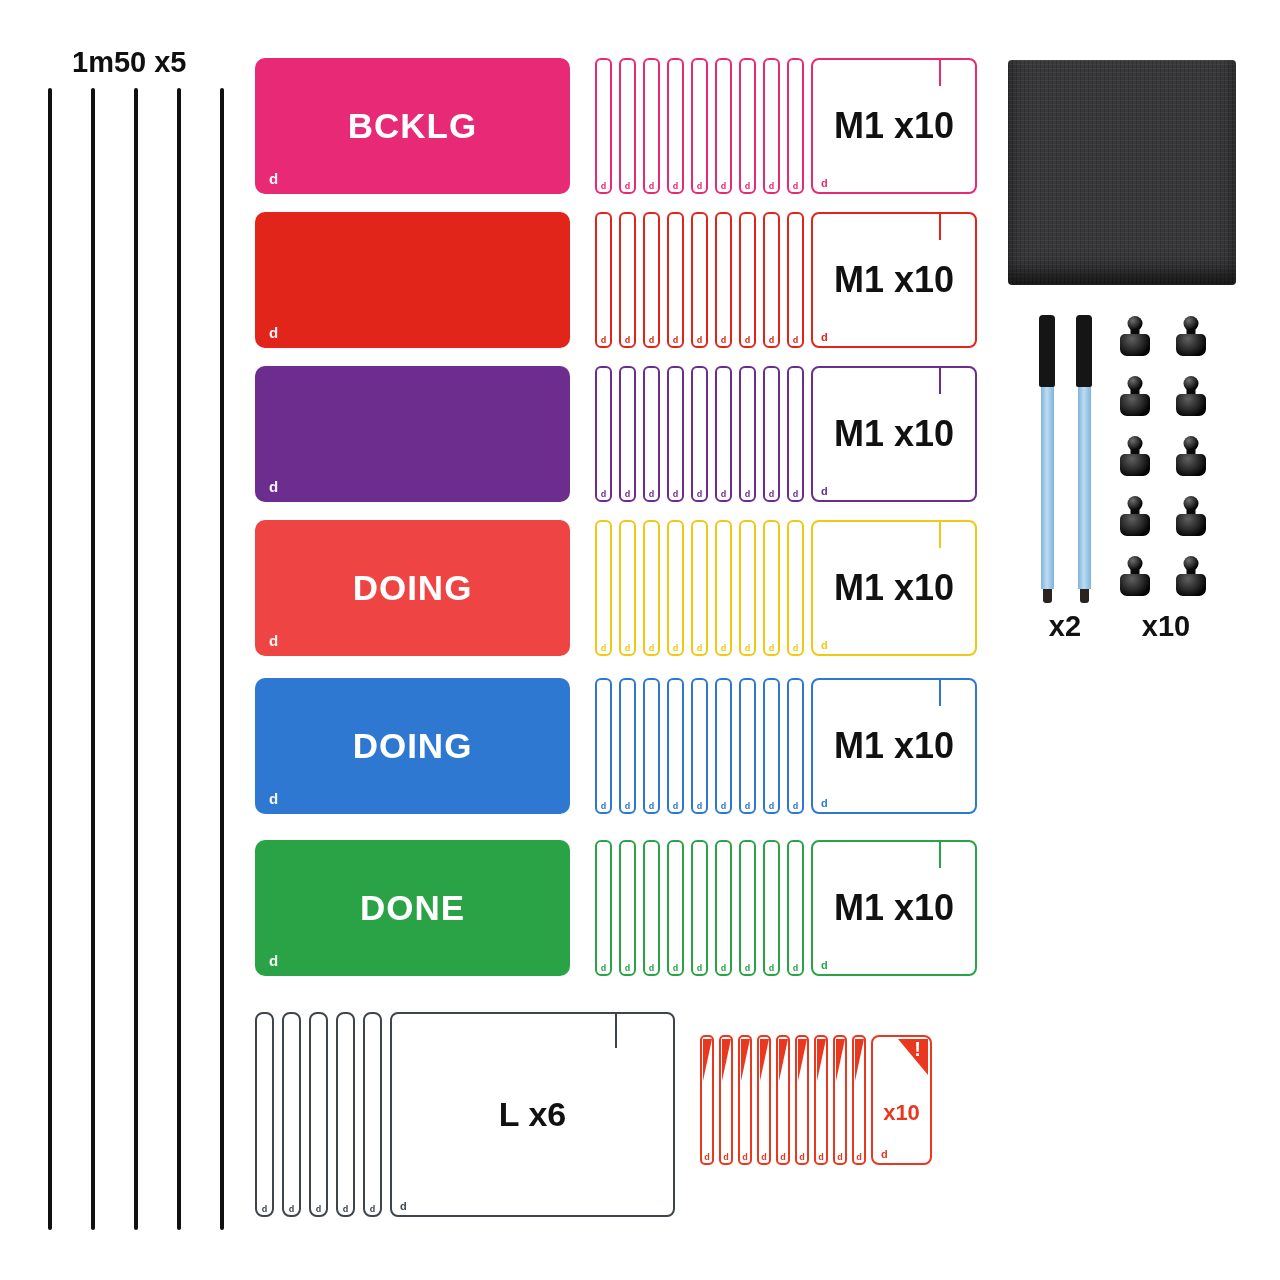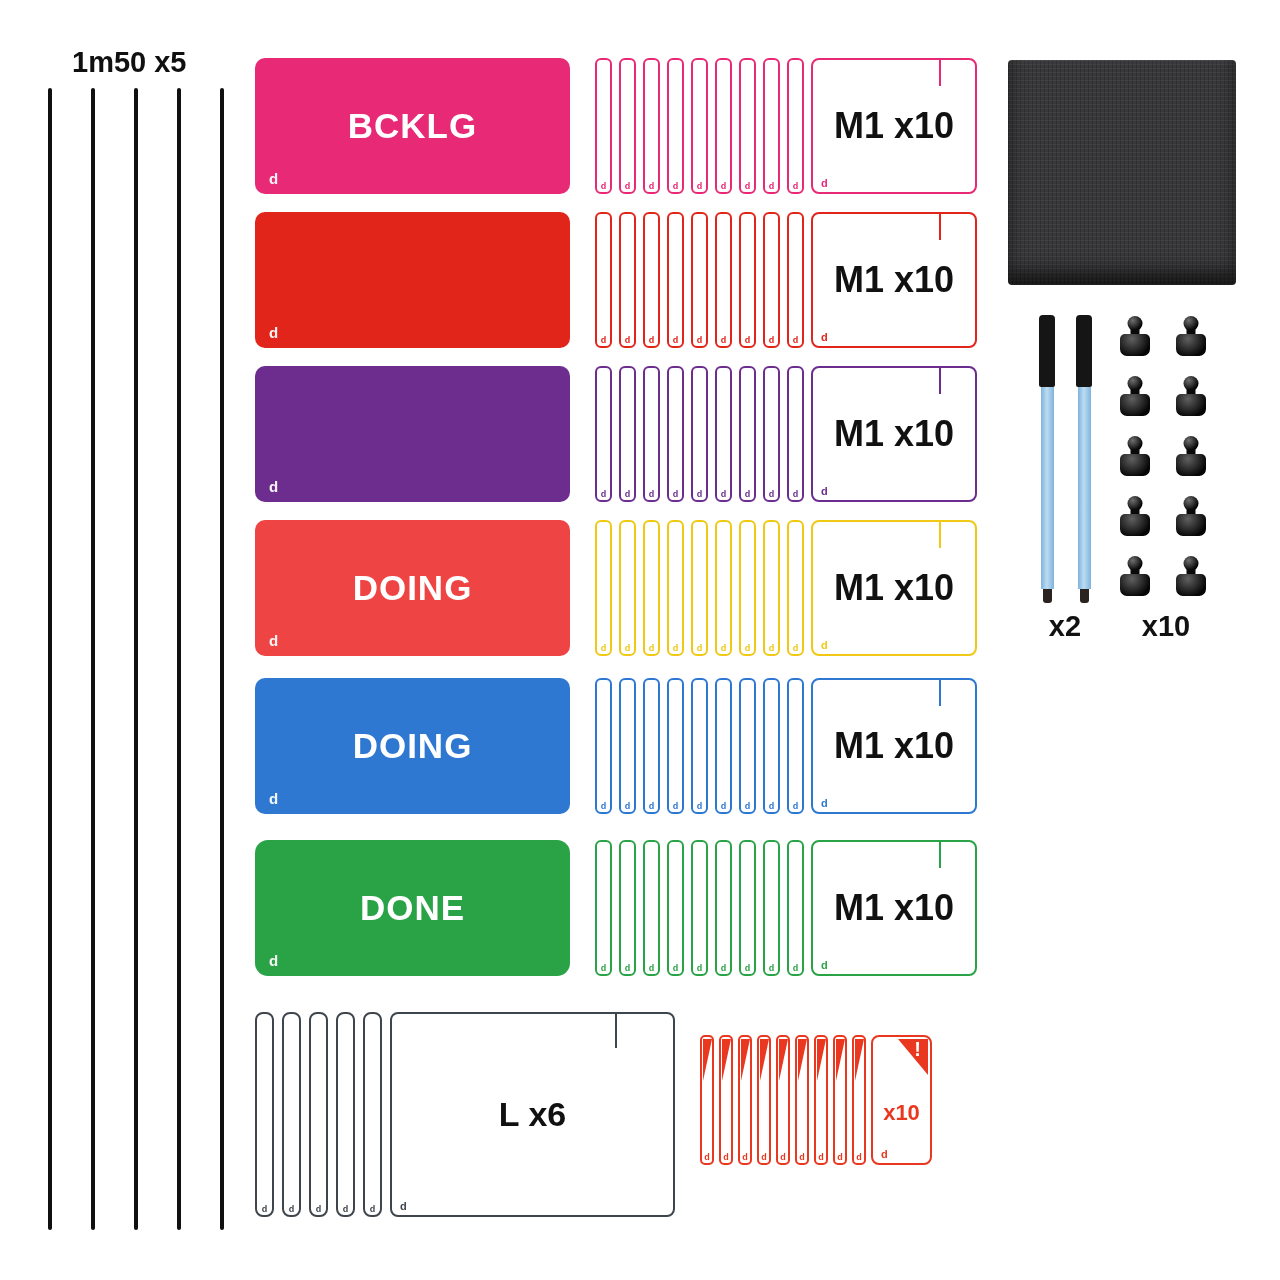--- a/index.html
+++ b/index.html
@@ -276,21 +276,21 @@
       <div class="edge" style="border-color: rgb(46, 120, 210);">
         <span class="edge-logo" style="color: rgb(46, 120, 210);">d</span>
       </div>
       <div class="stack-card" style="border-color: rgb(46, 120, 210);">
         <div class="corner-mark" style="border-color: rgb(46, 120, 210);"></div>
         <span class="card-label">M1 x10</span>
         <span class="card-logo" style="color: rgb(46, 120, 210);">d</span>
       </div>
     </div>
 
-  <div class="header-card rt5" style="background-color: rgb(42, 163, 71); border-radius: 13px;">
+  <div class="header-card rt5" style="background-color: rgb(42, 163, 71);">
     <span class="header-label">DONE</span>
     <span class="header-logo">d</span>
   </div>
   <div class="stack rt5">
       <div class="edge" style="border-color: rgb(42, 163, 71);">
         <span class="edge-logo" style="color: rgb(42, 163, 71);">d</span>
       </div>
       <div class="edge" style="border-color: rgb(42, 163, 71);">
         <span class="edge-logo" style="color: rgb(42, 163, 71);">d</span>
       </div>

